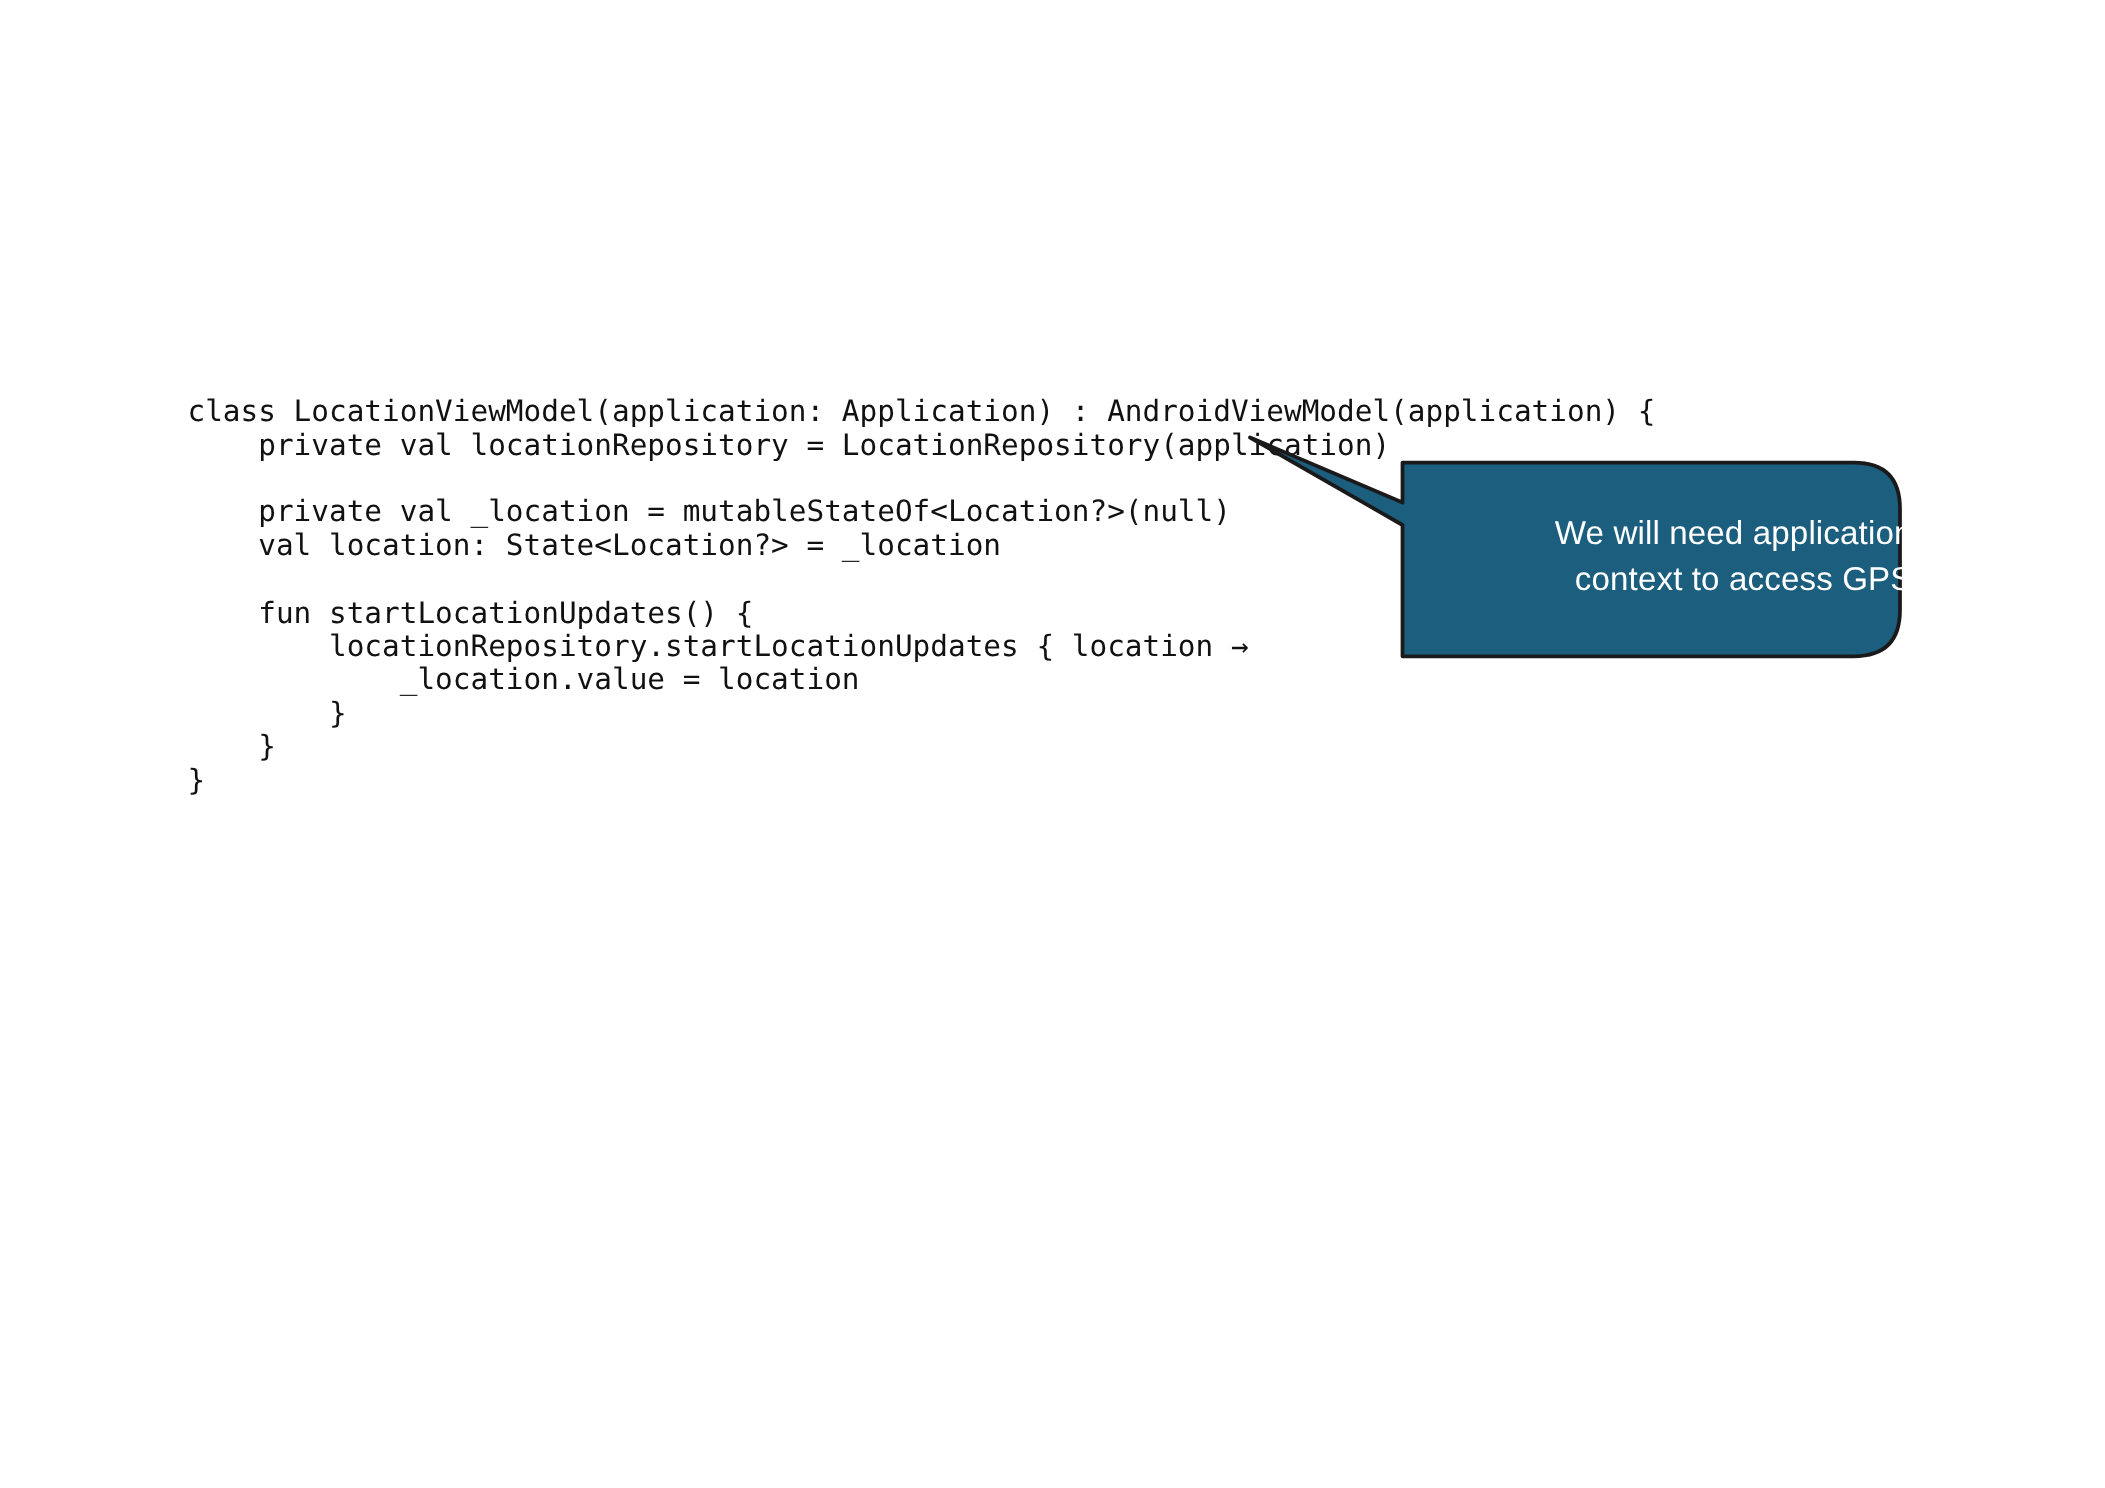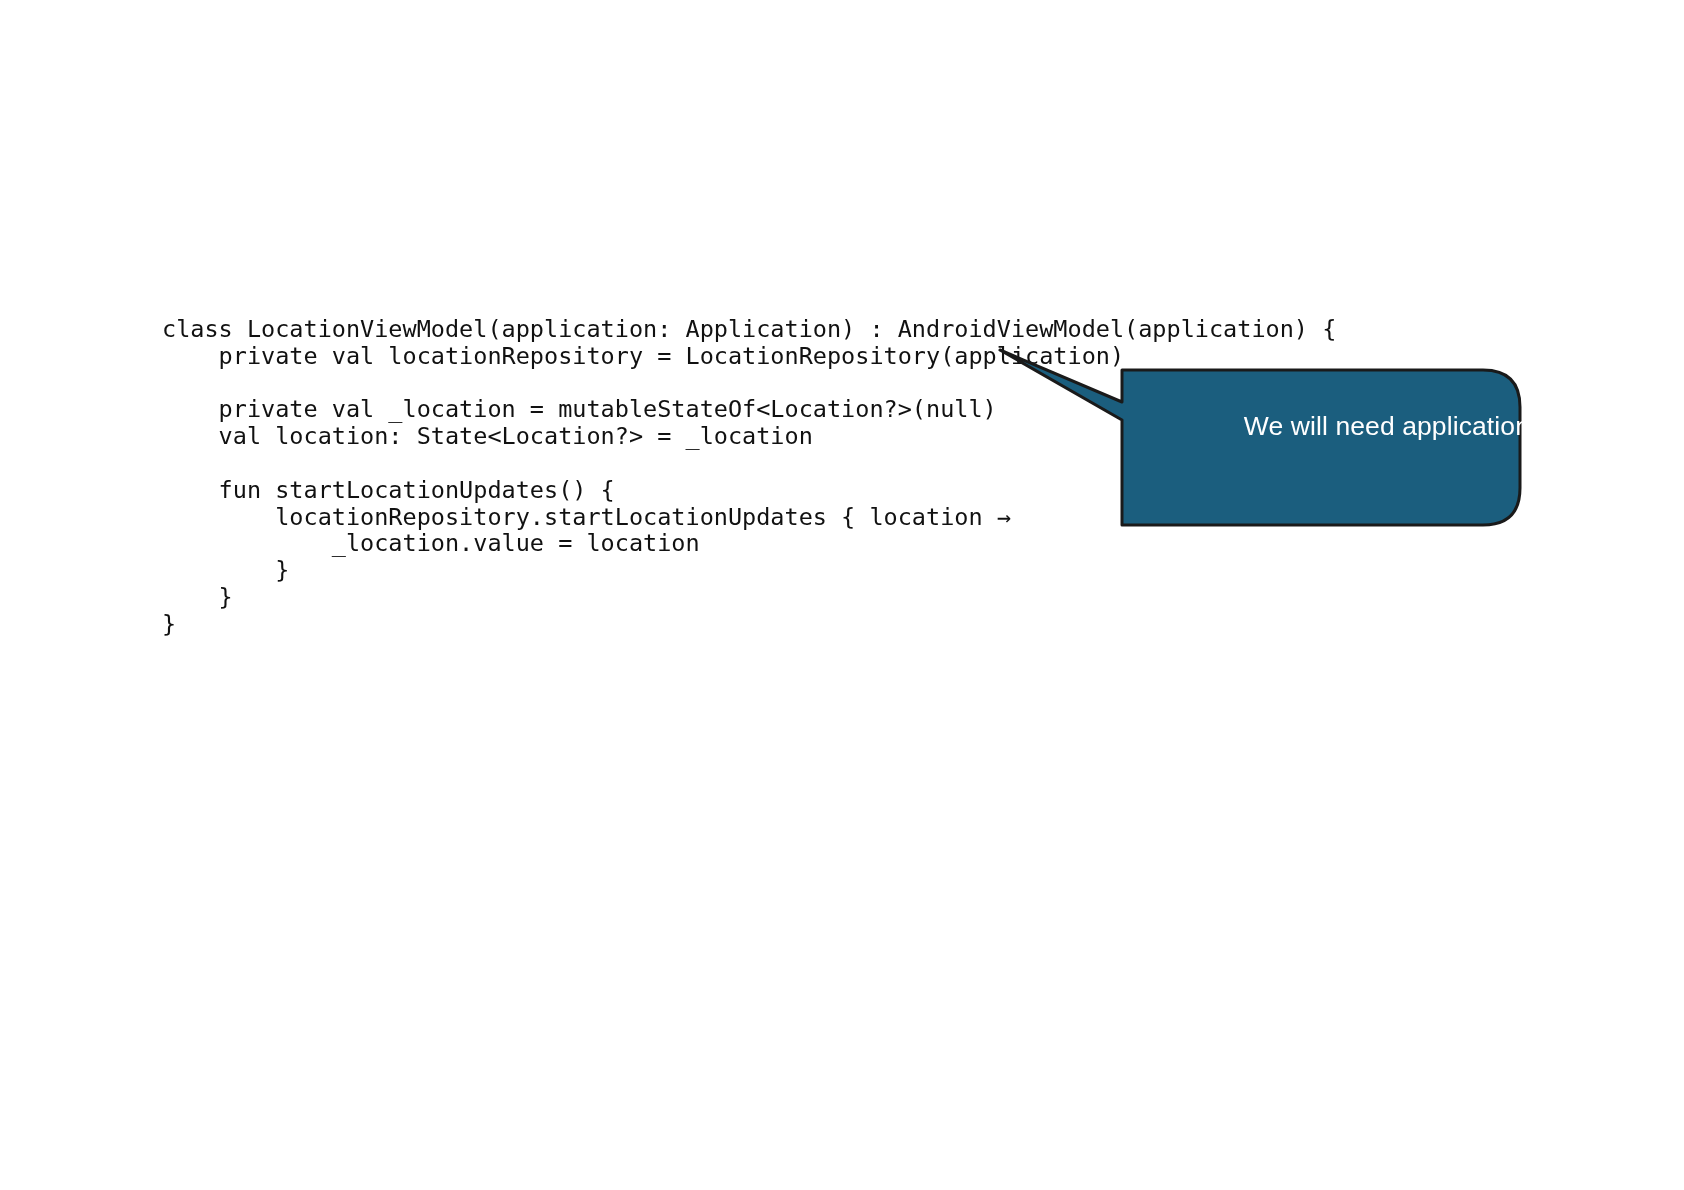--- a/index.html
+++ b/index.html
@@ -36,21 +36,20 @@
     line-height: 26.8px;
     color: #111111;
     white-space: pre;
     letter-spacing: 0px;
     font-weight: 400;
   }
   #code-block .code-line {
     display: block;
     height: 26.8px;
     white-space: pre;
-    margin-left: 12px;
   }
 
   
   #callout {
     position: absolute;
     left: 1060px;
     top: 360px;
     width: 480px;
     height: 200px;
   }
@@ -93,16 +92,17 @@
                L 460 128
                Q 460 165 423 165
                L 62 165
                L 62 60
                L -60 -10
                L 62 42
                Q 62 10 62 10 Z" fill="#1B5E7E" stroke="#1A1A1A" stroke-width="3" stroke-linejoin="round"></path>
     </svg>
     <div id="callout-text">
       <span class="callout-line">We will need application</span>
+      <span class="callout-line">context to access GPS</span>
     </div>
   </div>
 
 </div>
 
 </body></html>

